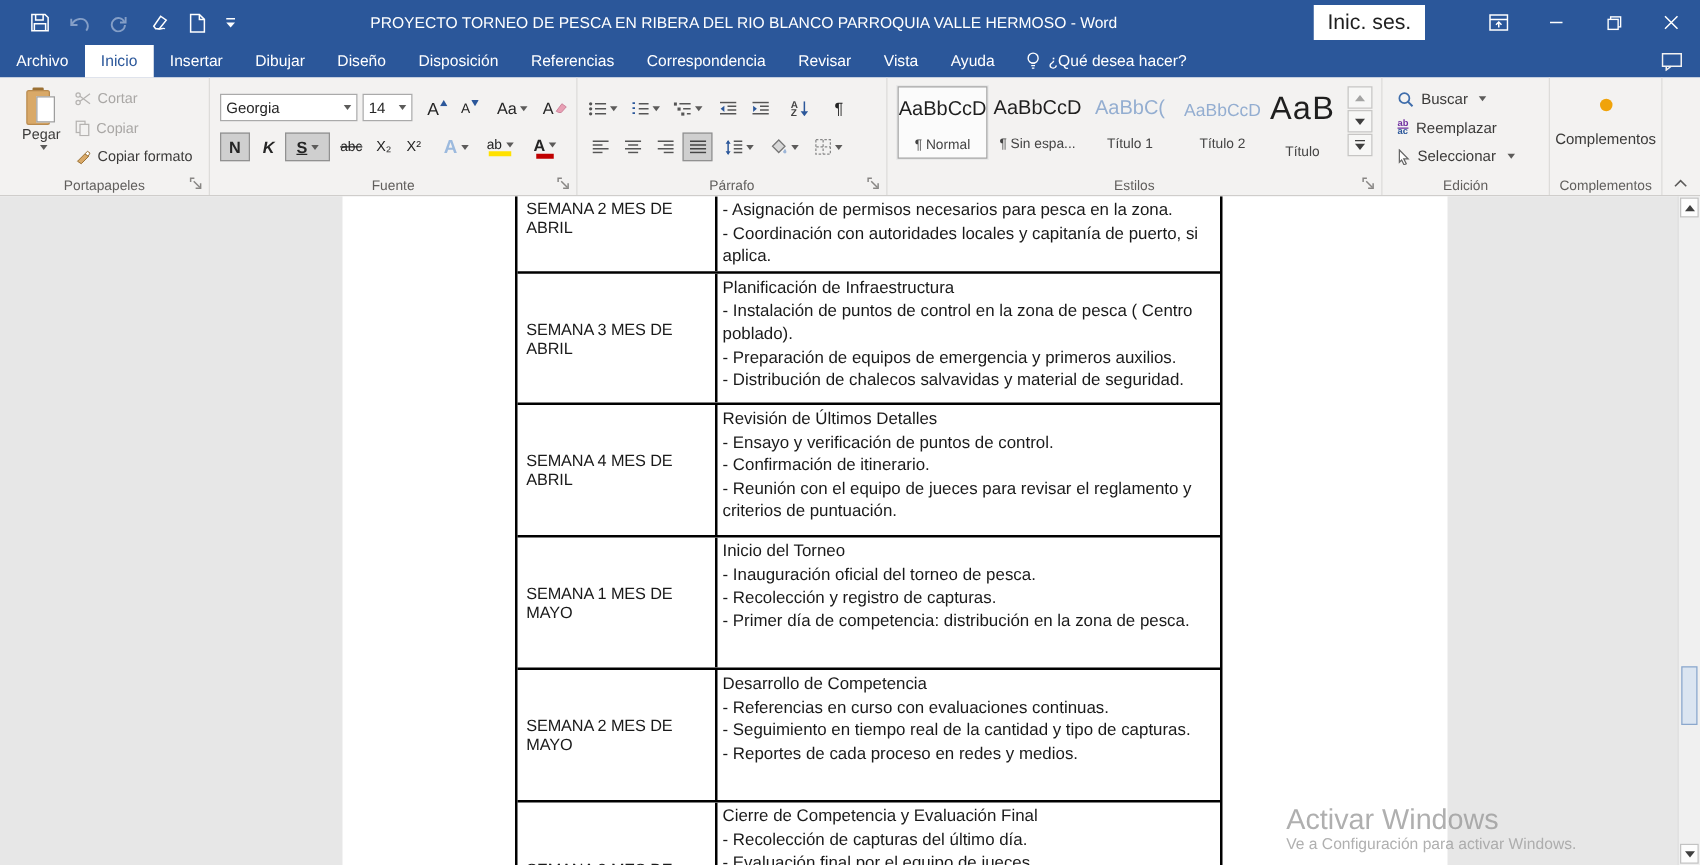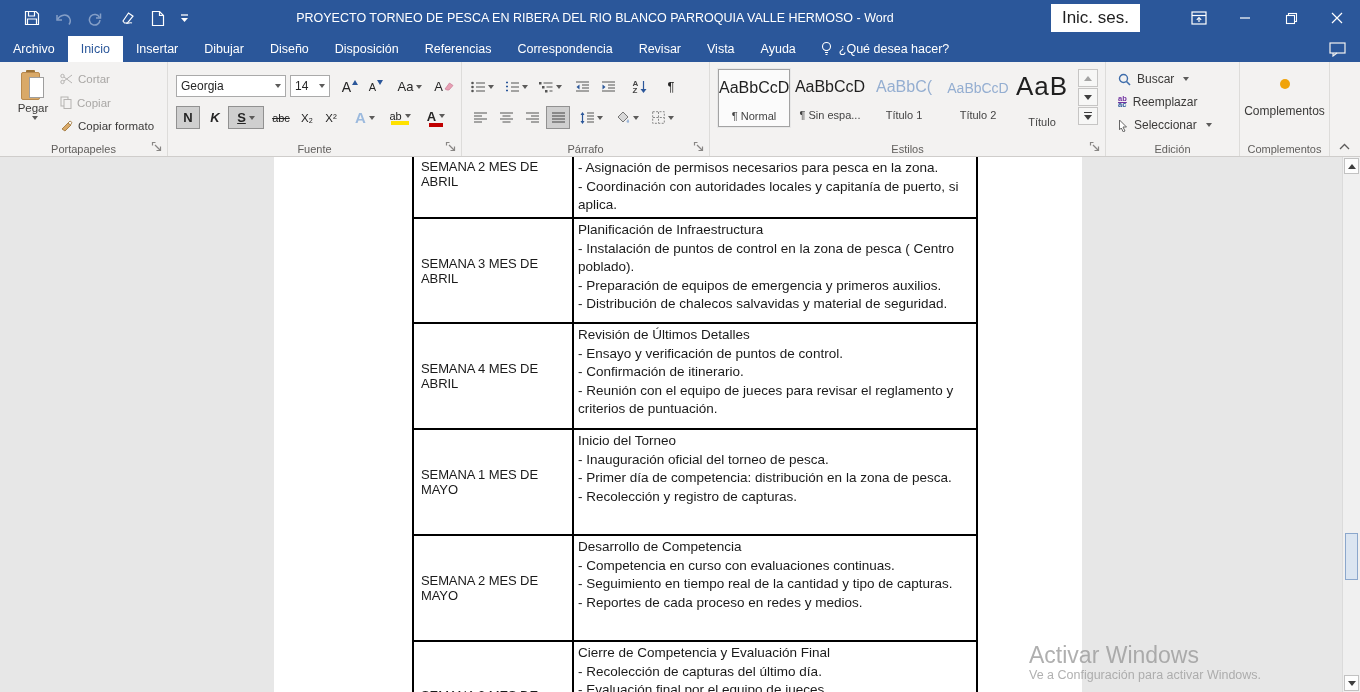--- a/index.html
+++ b/index.html
@@ -62,21 +62,21 @@
   
   .editrow{position:absolute;left:12px;display:flex;align-items:center;gap:6px;font-size:12px;color:#3b3a39;white-space:nowrap}
 
   
   .adddot{position:absolute;left:50%;top:17px;width:10px;height:10px;border-radius:50%;transform:translateX(-50%)}
   .addlabel{position:absolute;left:0;right:0;top:42px;text-align:center;font-size:12px;color:#3b3a39}
   .ribchev{position:absolute;right:10px;bottom:6px;color:#5c5b5a}
 
   
   .doc{position:absolute;left:0;top:157px;width:100%;height:535px;background:#e7e7e7;overflow:hidden}
-  .page{position:absolute;left:274px;top:0;width:808px;height:535px;background:#fff}
+  .page{position:absolute;left:274px;top:0;width:884px;height:535px;background:#fff}
   .wtable{position:absolute;left:138px;top:0;width:566px;border-left:2px solid #000;border-right:2px solid #000}
   .trow{display:flex;border-bottom:2px solid #000;overflow:hidden}
   .wk{width:160px;min-width:160px;border-right:2px solid #000;font-size:13px;color:#1a1a1a;display:flex;align-items:center;padding-left:7px;letter-spacing:-0.1px}
   .ct{flex:1;padding:2px 9px 0 4px;font-size:13.5px;line-height:18.6px;color:#1a1a1a}
   .ct p{margin:0}
   .r1{height:62px}.r1 .wk{align-items:flex-start;padding-top:2px}
   .r2{height:105px}.r3{height:106px}.r4{height:106px}.r5{height:106px}
   .r6{height:51px;border-bottom:none}.r6 .wk{align-items:flex-start;padding-top:46px}
 
   .wm1{position:absolute;left:1029px;top:485px;font-size:23px;color:#999;opacity:.78;font-weight:400}
@@ -526,30 +526,30 @@
           <p>- Confirmación de itinerario.</p>
           <p>- Reunión con el equipo de jueces para revisar el reglamento y criterios de puntuación.</p>
         </div>
       </div>
 
       <div class="trow r4">
         <div class="wk">SEMANA 1 MES DE MAYO</div>
         <div class="ct">
           <p>Inicio del Torneo</p>
           <p>- Inauguración oficial del torneo de pesca.</p>
+          <p>- Recolección y registro de capturas.</p>
           <p>- Primer día de competencia: distribución en la zona de pesca.</p>
-          <p>- Recolección y registro de capturas.</p>
         </div>
       </div>
 
       <div class="trow r5">
         <div class="wk">SEMANA 2 MES DE MAYO</div>
         <div class="ct">
           <p>Desarrollo de Competencia</p>
-          <p>- Competencia en curso con evaluaciones continuas.</p>
+          <p>- Referencias en curso con evaluaciones continuas.</p>
           <p>- Seguimiento en tiempo real de la cantidad y tipo de capturas.</p>
           <p>- Reportes de cada proceso en redes y medios.</p>
         </div>
       </div>
 
       <div class="trow r6">
         <div class="wk">SEMANA 3 MES DE MAYO</div>
         <div class="ct">
           <p>Cierre de Competencia y Evaluación Final</p>
           <p>- Recolección de capturas del último día.</p>

